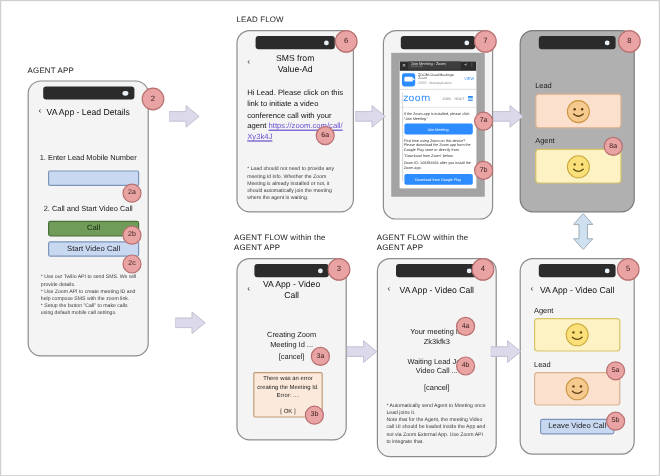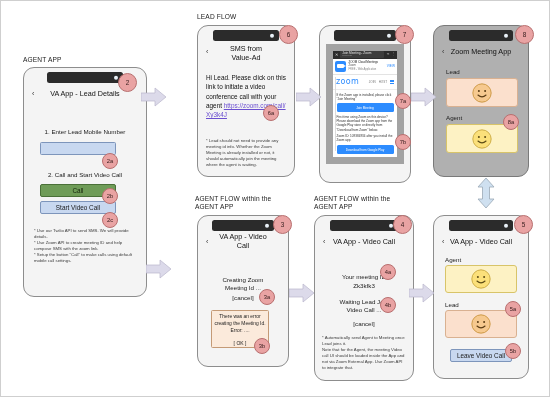--- a/index.html
+++ b/index.html
@@ -288,21 +288,21 @@
   <svg class="arrow-r" style="left:288px; top:282px;" viewBox="0 0 26 20">
     <polygon points="0,6 14,6 14,1 25,10 14,19 14,14 0,14" fill="#dcdaea" stroke="#b9b6cc" stroke-width="0.7"></polygon>
   </svg>
   <svg class="arrow-r" style="left:408px; top:282px;" viewBox="0 0 26 20">
     <polygon points="0,6 14,6 14,1 25,10 14,19 14,14 0,14" fill="#dcdaea" stroke="#b9b6cc" stroke-width="0.7"></polygon>
   </svg>
   <svg class="arrow-v" style="left:475px; top:177px;" viewBox="0 0 20 30">
     <polygon points="10,0 18,9 13.5,9 13.5,21 18,21 10,30 2,21 6.5,21 6.5,9 2,9" fill="#cfe0f0" stroke="#9aa8b5" stroke-width="0.8"></polygon>
   </svg>
 
-  <div class="phone" style="left:22px; top:66px; width:124px; height:230px;padding-left:26px;">
+  <div class="phone" style="left:22px; top:66px; width:101px; height:230px;padding-left:26px;">
     <div class="notch" style="width:76px;">
       <span class="cam"></span>
     </div>
     <div class="titlebar">
       <span class="back-chev">‹</span>
       <span class="scr-title">VA App - Lead Details</span>
     </div>
 
     <div class="lbl ctr" style="left:8px; right:8px; top:60px;">1. Enter Lead Mobile Number</div>
 
@@ -394,24 +394,20 @@
     </div>
   </div>
   <div class="badge" style="left:394px; top:24px;">7</div>
   <div class="badge sm" style="left:394px; top:92px;">7a</div>
   <div class="badge sm" style="left:394px; top:133px;">7b</div>
 
   <div class="phone dark" style="left:432px; top:24px; width:96px; height:152px;">
     <div class="notch" style="width:64px;">
       <span class="cam"></span>
     </div>
-    <div class="titlebar">
-      <span class="back-chev">‹</span>
-      <span class="scr-title">Zoom Meeting App</span>
-    </div>
 
     <div class="lbl" style="left:12px; top:42px;">Lead</div>
     <div class="tile tile-lead" style="left:12px; top:52px; width:72px; height:29px;">
       <svg class="smiley" viewBox="0 0 24 24">
         <circle cx="12" cy="12" r="10" fill="#f6c98f" stroke="#c9953f" stroke-width="1"></circle>
         <circle cx="8.6" cy="9.8" r="1.1" fill="#5a3c14"></circle>
         <circle cx="15.4" cy="9.8" r="1.1" fill="#5a3c14"></circle>
         <path d="M7.6 14.2 Q12 18.2 16.4 14.2" fill="none" stroke="#5a3c14" stroke-width="1.2" stroke-linecap="round"></path>
       </svg>
     </div>

